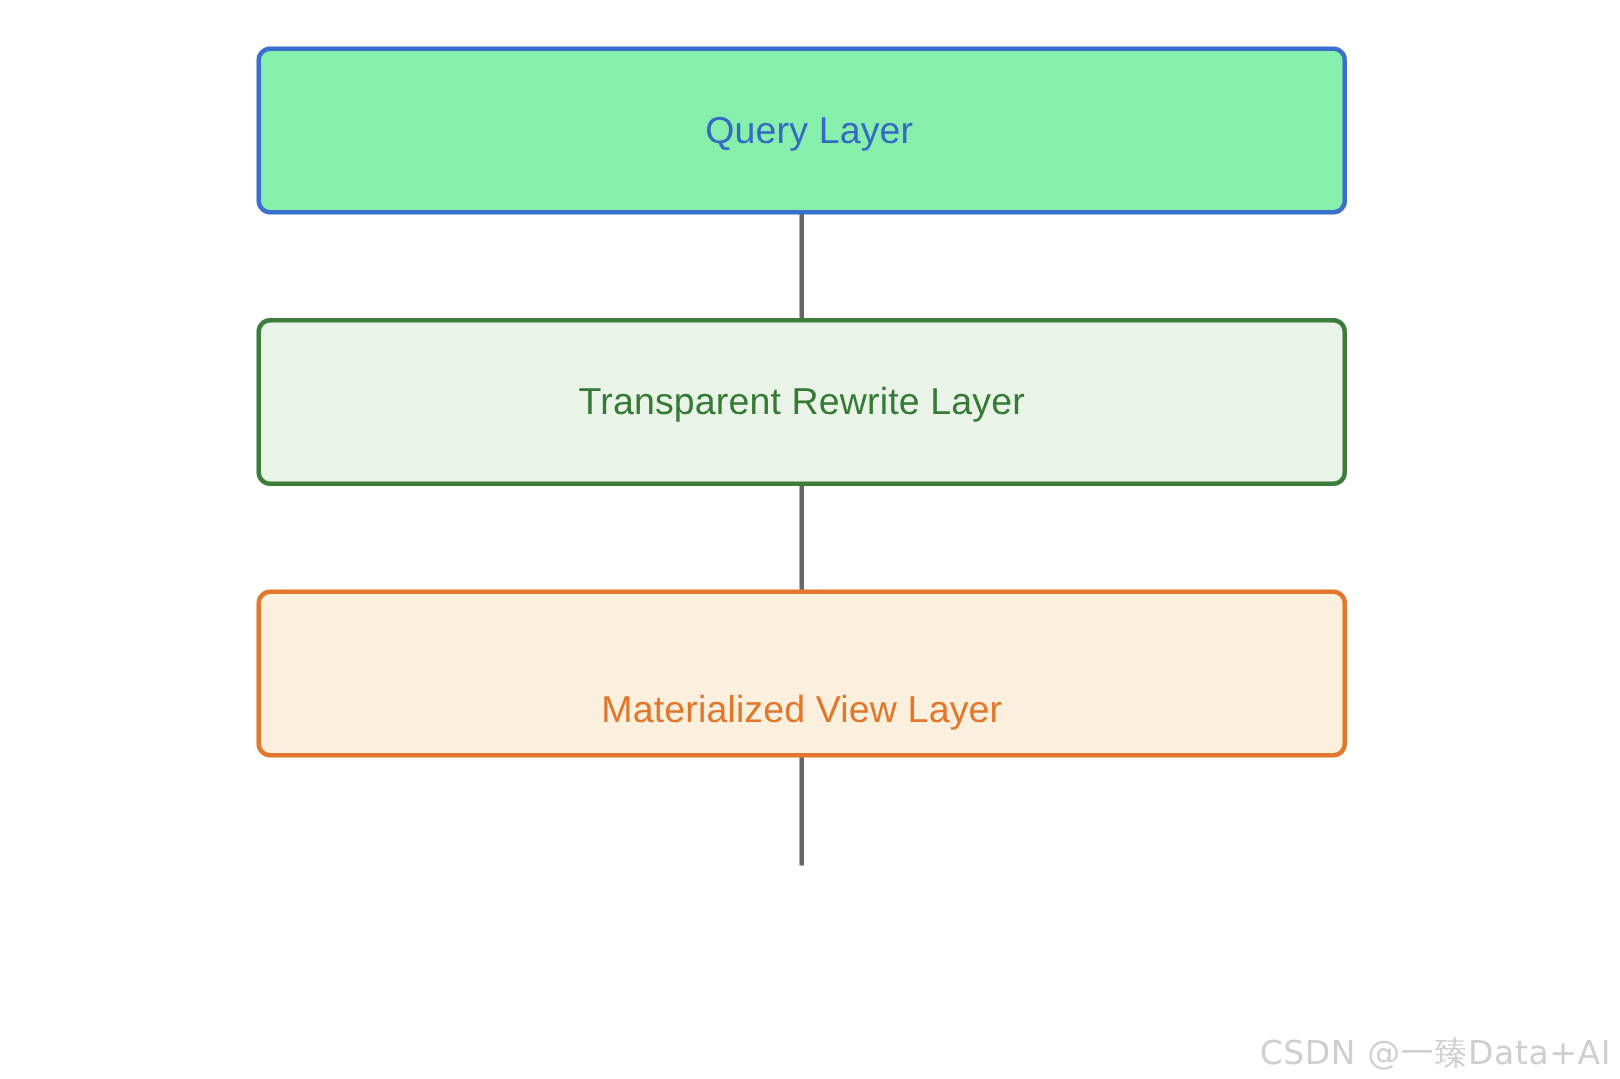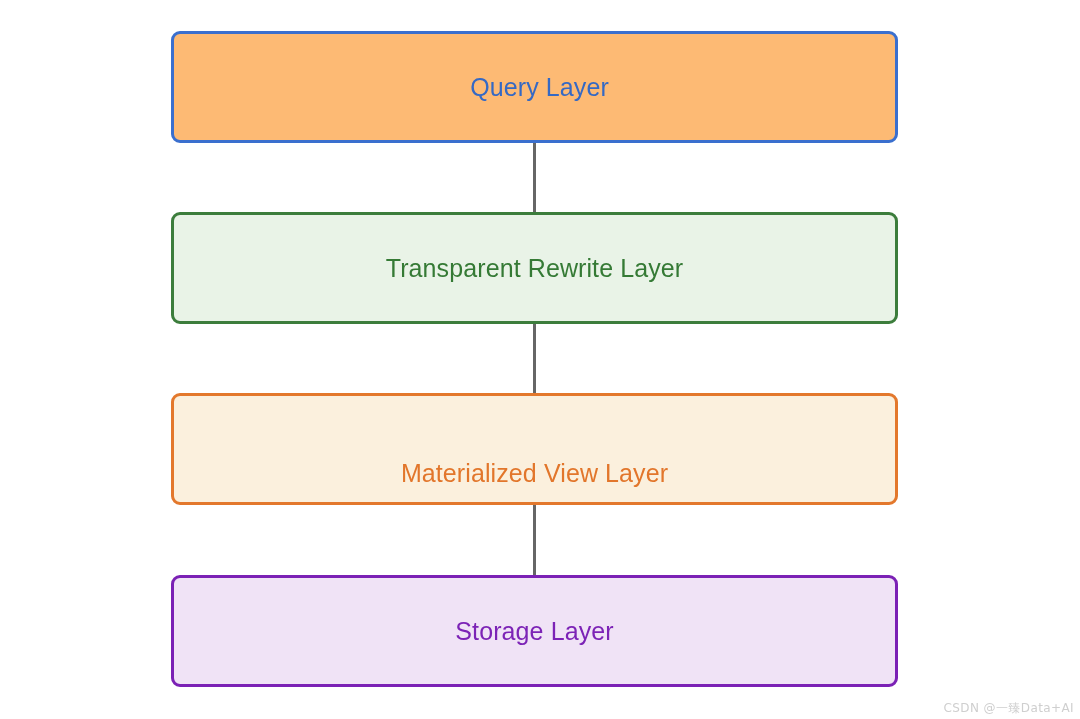--- a/index.html
+++ b/index.html
@@ -48,21 +48,21 @@
     z-index: 2;
   }
   .layer-label {
     font-size: 25px;
     font-weight: 400;
     letter-spacing: 0.1px;
     line-height: 1;
     white-space: nowrap;
   }
 
-  .layer-box.b0 { top: 31px;  background: #fdba74; border-color: #3a6fce; padding-left: 10px; }
+  .layer-box.b0 { top: 31px;  background: #86efac; border-color: #3a6fce; padding-left: 10px; }
   .layer-box.b0 .layer-label { color: #3569c4; }
 
   .layer-box.b1 { top: 212px; background: #e9f3e7; border-color: #3c7d3c; }
   .layer-box.b1 .layer-label { color: #357a35; }
 
   .layer-box.b2 { top: 393px; background: #fbf0dd; border-color: #e3782c; }
   .layer-box.b2 .layer-label { color: #e2762b; margin-top: 48px; }
 
   .layer-box.b3 { top: 575px; background: #f0e3f6; border-color: #7b21b5; }
   .layer-box.b3 .layer-label { color: #7c23b6; }
@@ -92,21 +92,21 @@
   }
   .wm-brand {
     font-size: 25px;
     color: #9a9a9a;
     white-space: nowrap;
     letter-spacing: 1px;
     font-family: "DejaVu Sans", "Liberation Sans", sans-serif;
   }
   .wm-sub {
     margin-top: -1px;
-    font-size: 12px;
+    font-size: 22px;
     color: #cfcfcf;
     white-space: nowrap;
     letter-spacing: 0.4px;
     font-family: "DejaVu Sans", "Liberation Sans", sans-serif;
   }
 </style>
 </head>
 <body>
 
 <div id="diagram-root">
@@ -120,21 +120,18 @@
   </div>
 
   <div class="layer-box b1">
     <span class="layer-label">Transparent Rewrite Layer</span>
   </div>
 
   <div class="layer-box b2">
     <span class="layer-label">Materialized View Layer</span>
   </div>
 
-  <div class="layer-box b3">
-    <span class="layer-label">Storage Layer</span>
-  </div>
 
   <div id="watermark">
     <div class="wm-sub">CSDN @一臻Data+AI</div>
   </div>
 
 </div>
 
 </body></html>

